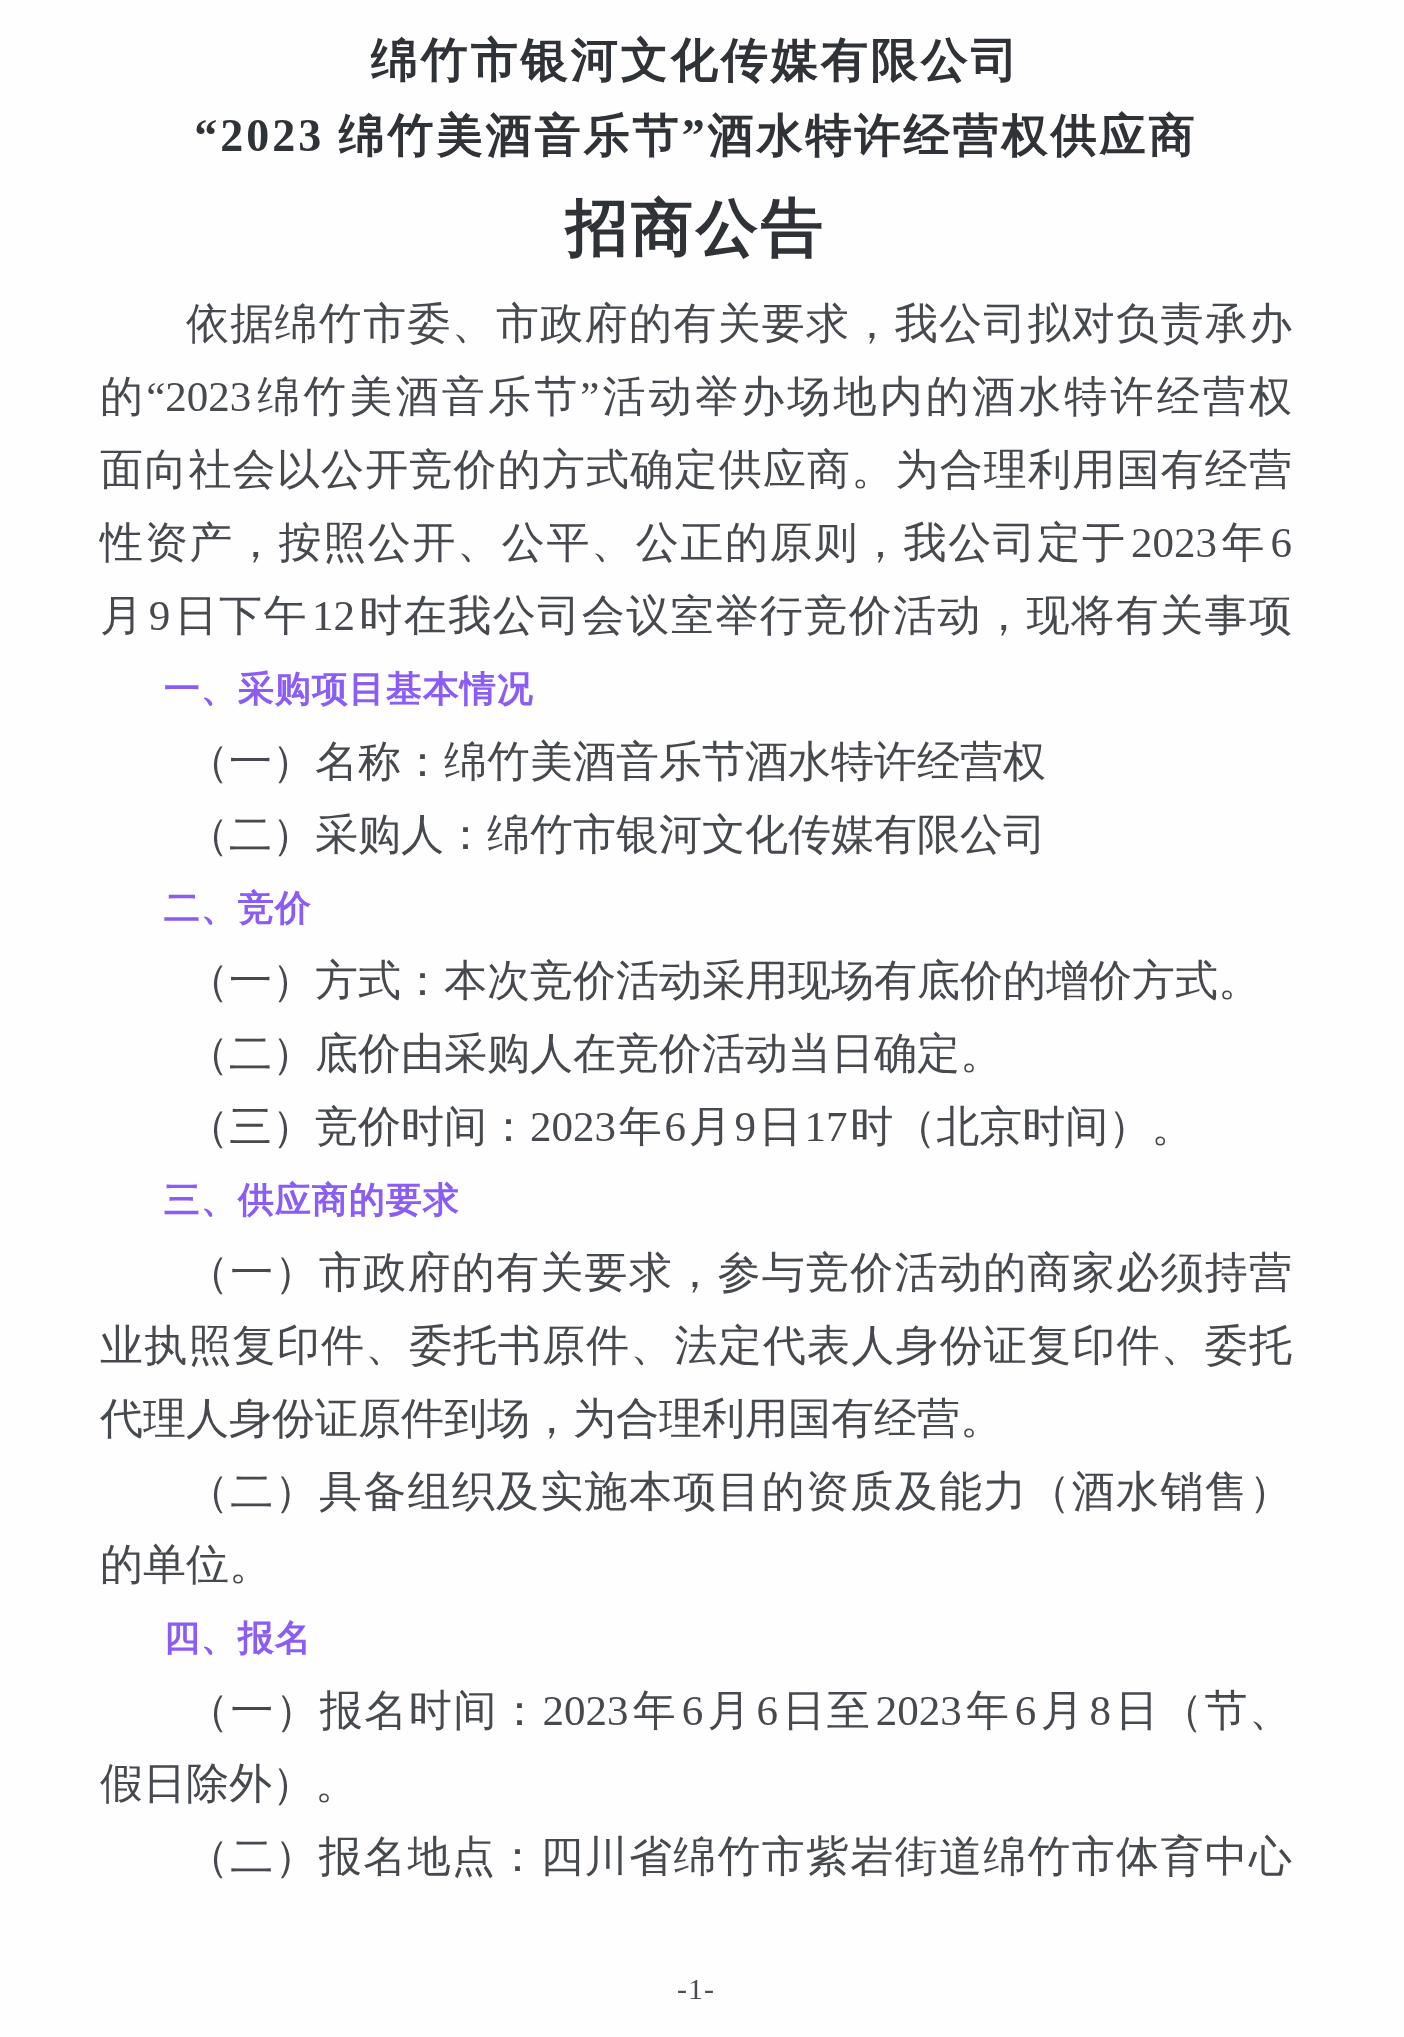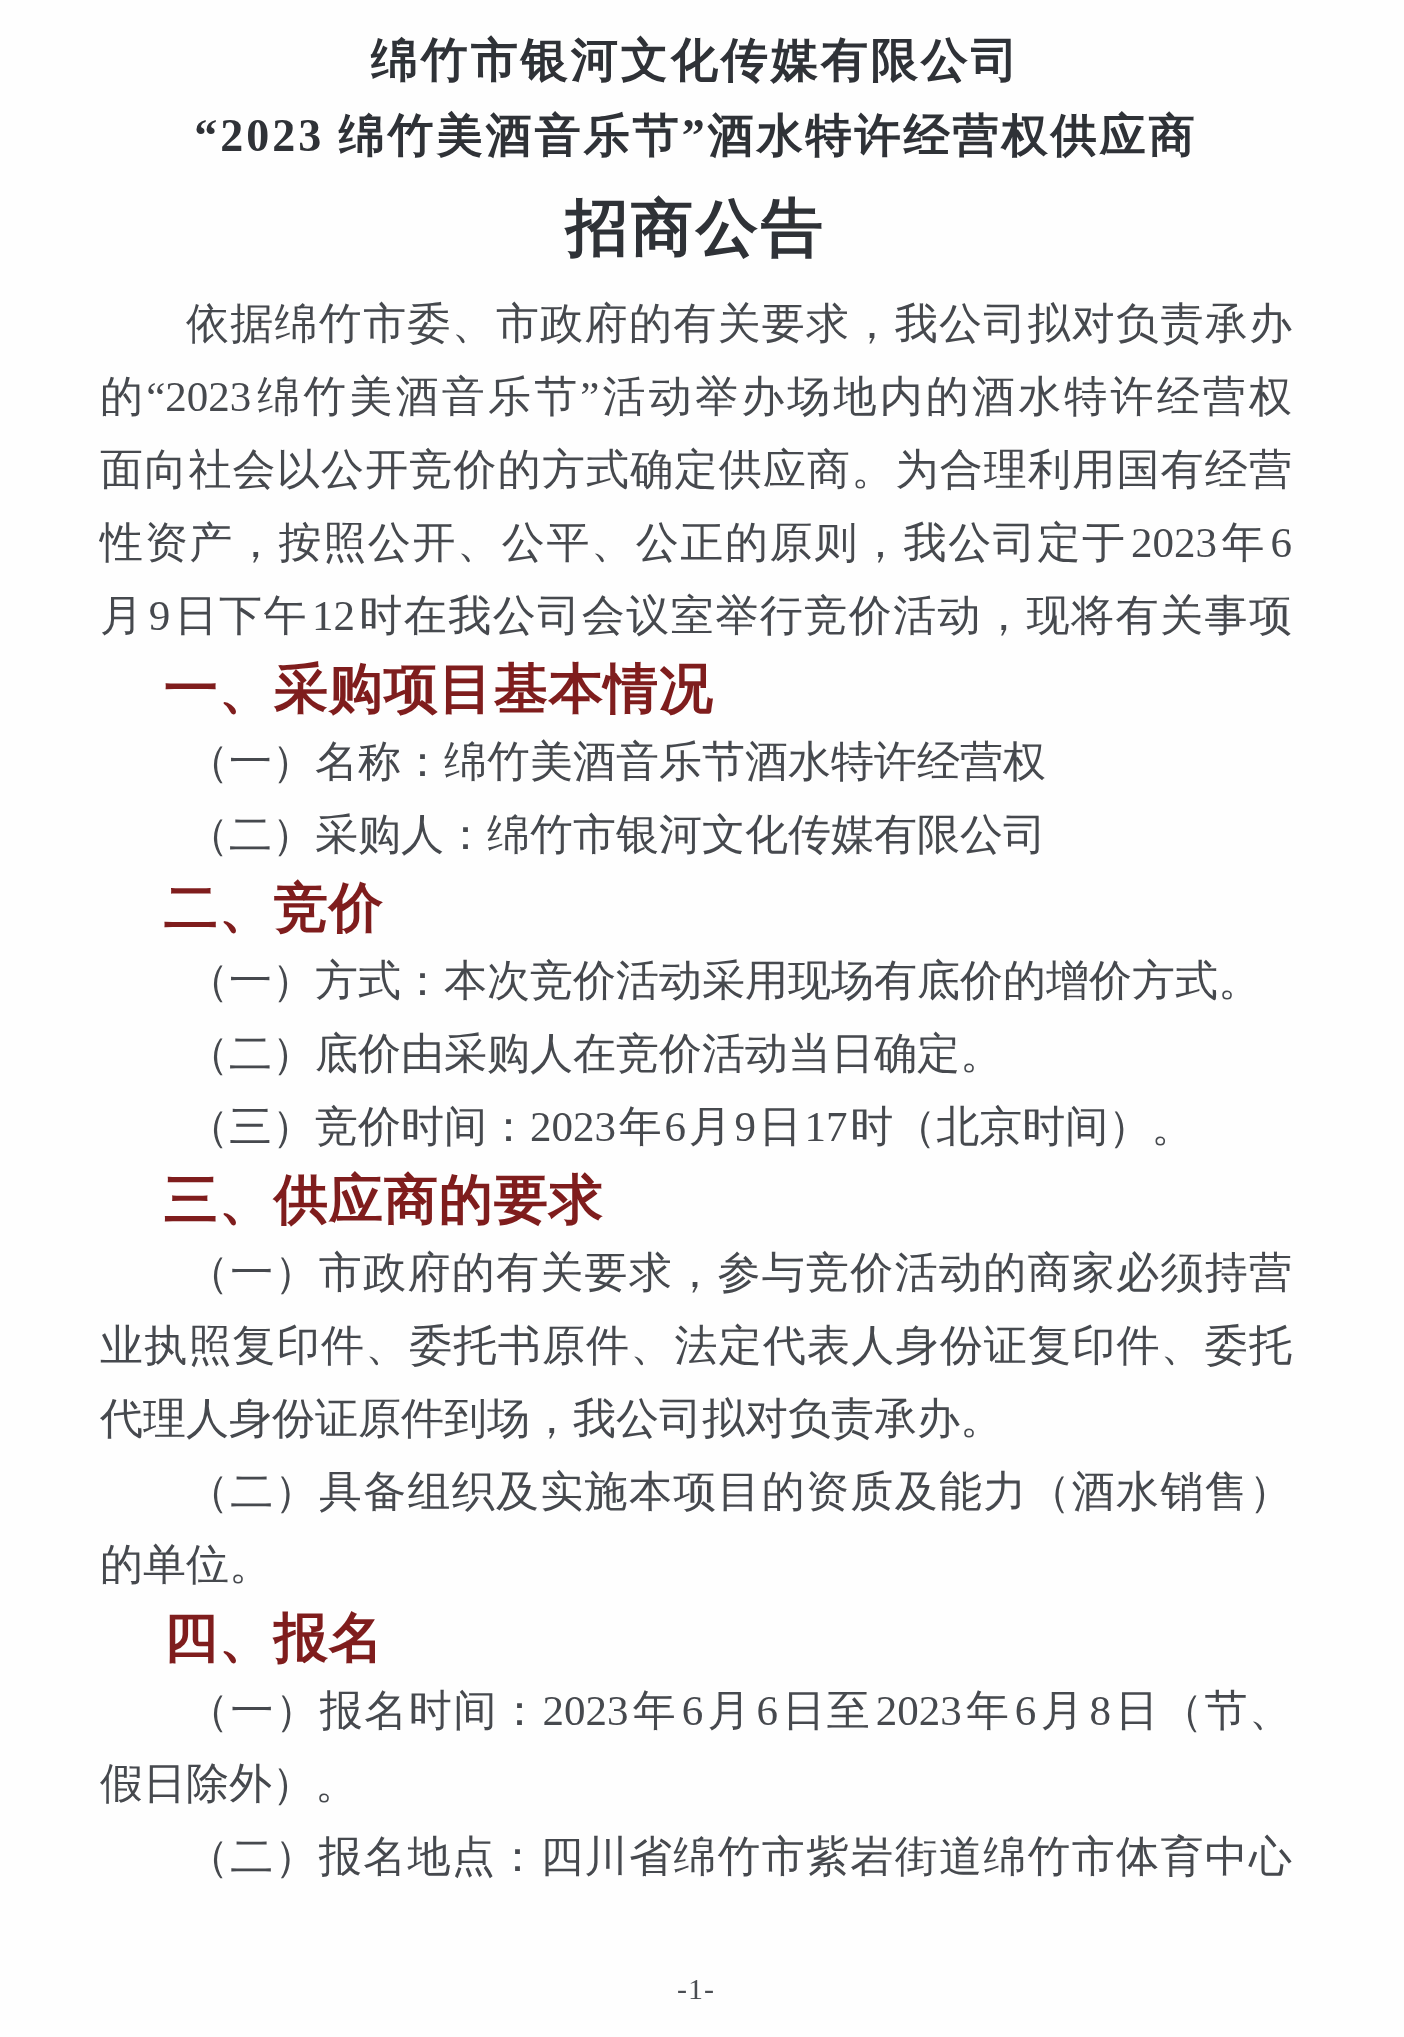--- a/index.html
+++ b/index.html
@@ -49,23 +49,23 @@
   }
   .indent { text-indent: 86px; }
   .fill {
     text-align: justify;
     text-align-last: justify;
     text-justify: inter-character;
   }
   .heading {
     font-family: "Liberation Sans", "DejaVu Sans", sans-serif;
     font-weight: 700;
-    color: #7f1d1d;
+    color: #8b5cf6;
     text-indent: 64px;
-    font-size: 54px;
+    font-size: 36px;
     letter-spacing: 1px;
   }
   .page-number {
     position: absolute;
     top: 1972px;
     left: 100px;
     width: 1192px;
     text-align: center;
     font-size: 30px;
     color: #4a4d52;
@@ -93,21 +93,21 @@
     <p class="line indent">（二）采购人：绵竹市银河文化传媒有限公司</p>
 
     <p class="line heading">二、竞价</p>
     <p class="line indent">（一）方式：本次竞价活动采用现场有底价的增价方式。</p>
     <p class="line indent">（二）底价由采购人在竞价活动当日确定。</p>
     <p class="line indent">（三）竞价时间：2023 年 6 月 9 日 17 时（北京时间）。</p>
 
     <p class="line heading">三、供应商的要求</p>
     <p class="line indent fill">（一）市政府的有关要求，参与竞价活动的商家必须持营</p>
     <p class="line fill">业执照复印件、委托书原件、法定代表人身份证复印件、委托</p>
-    <p class="line">代理人身份证原件到场，我公司拟对负责承办。</p>
+    <p class="line">代理人身份证原件到场，为合理利用国有经营。</p>
     <p class="line indent fill">（二）具备组织及实施本项目的资质及能力（酒水销售）</p>
     <p class="line">的单位。</p>
 
     <p class="line heading">四、报名</p>
     <p class="line indent fill">（一）报名时间：2023 年 6 月 6 日至 2023 年 6 月 8 日（节、</p>
     <p class="line">假日除外）。</p>
     <p class="line indent fill">（二）报名地点：四川省绵竹市紫岩街道绵竹市体育中心</p>
   </div>
 
   <div class="page-number">-1-</div>

